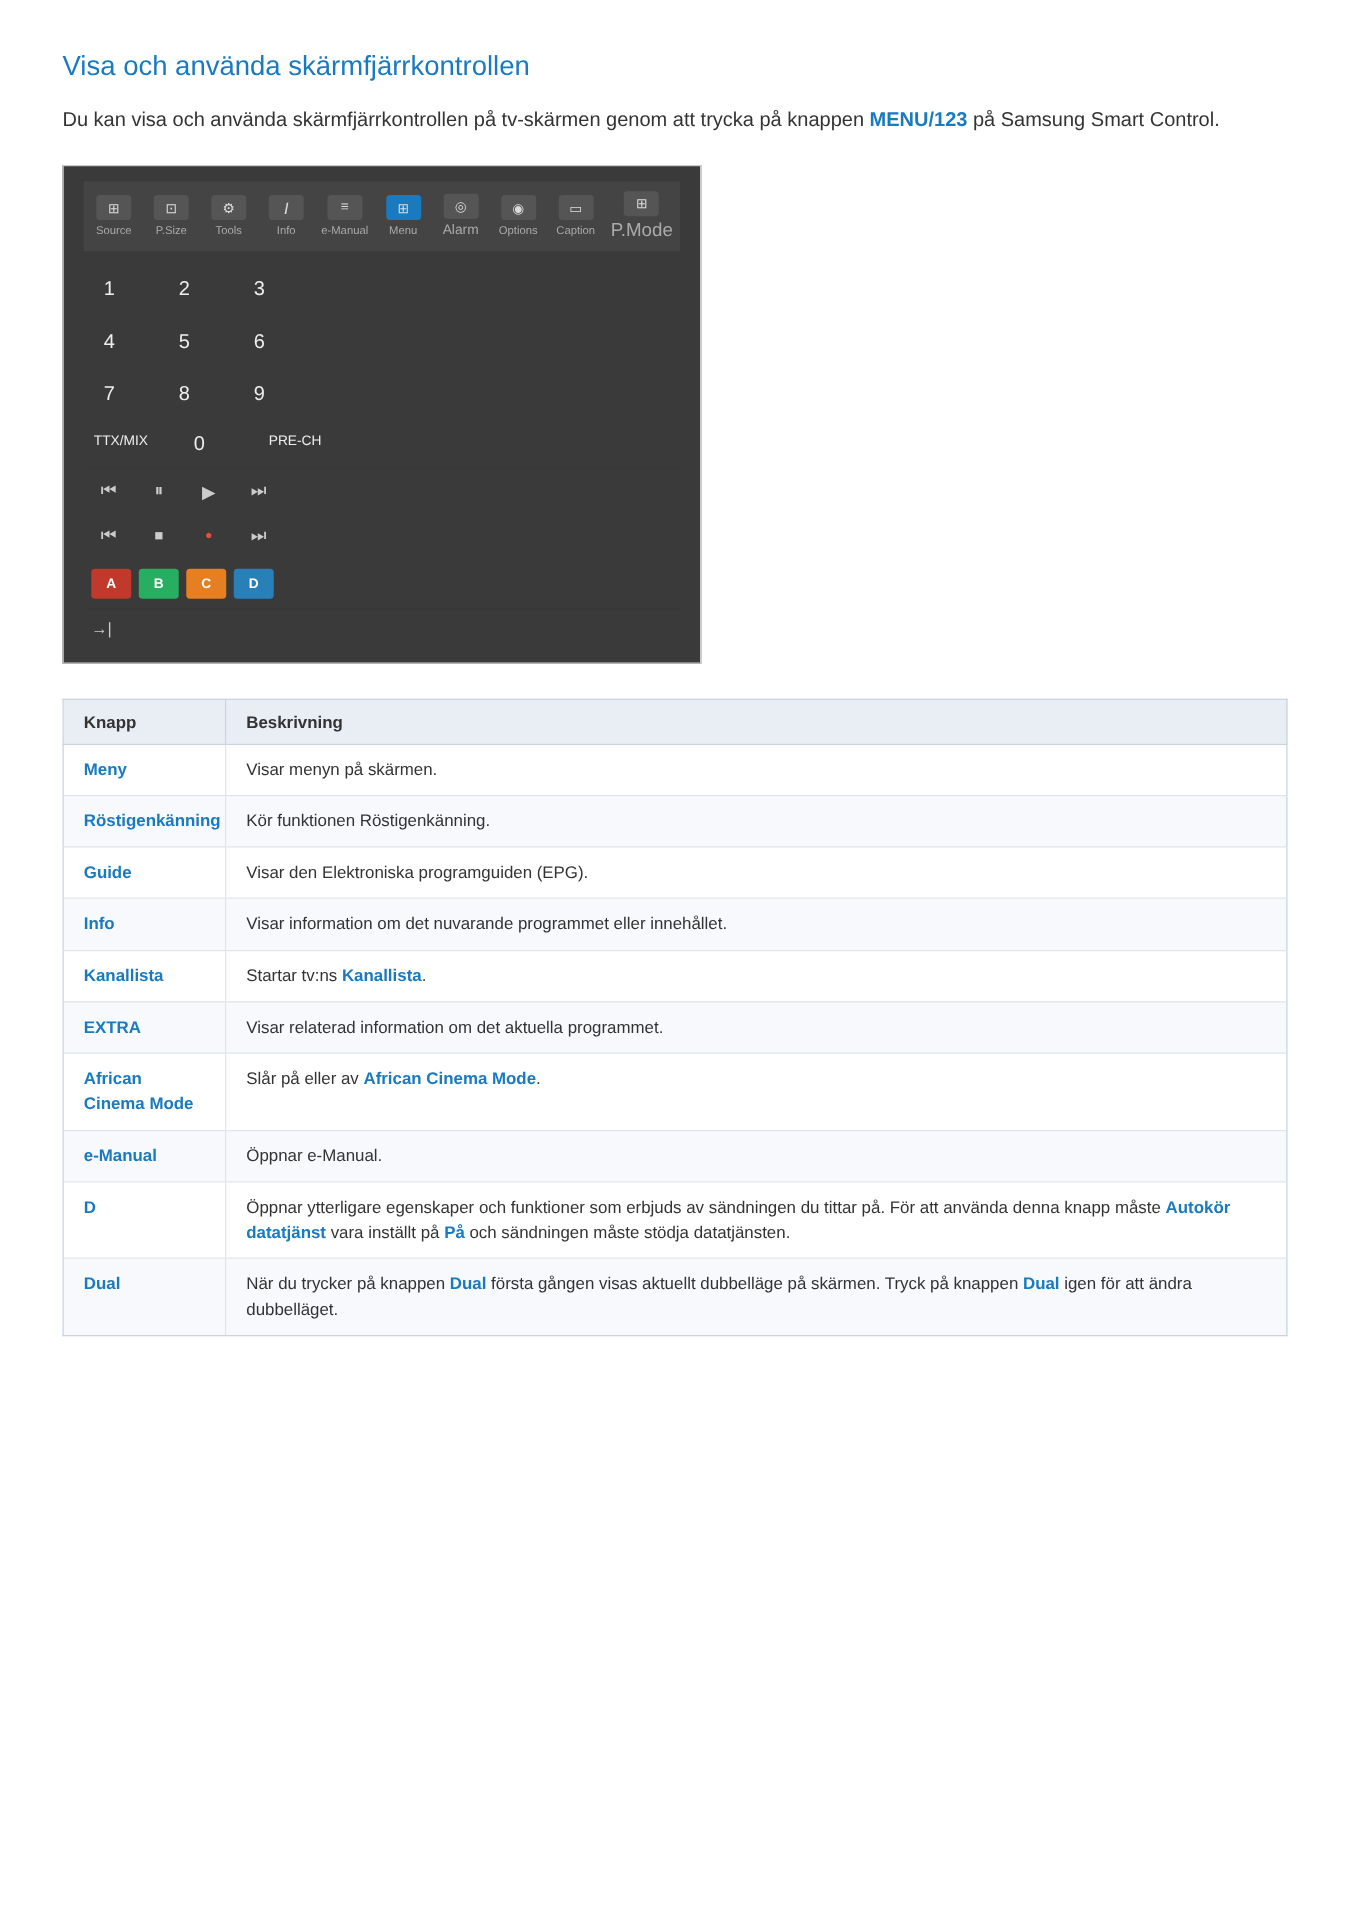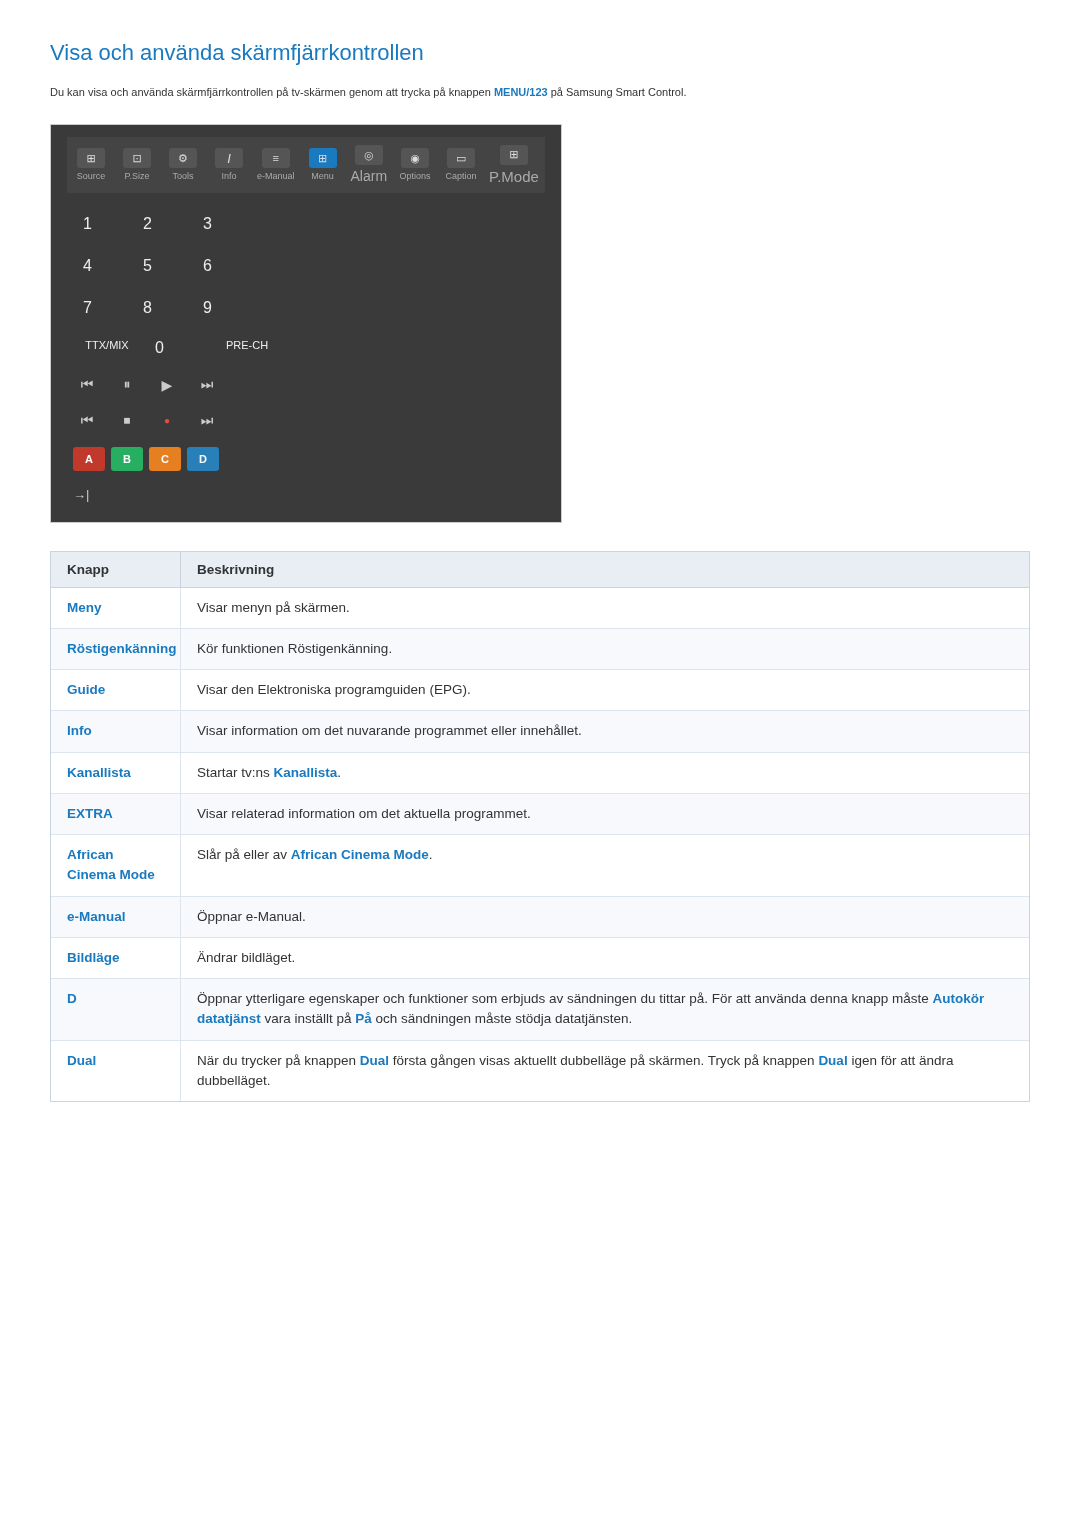--- a/index.html
+++ b/index.html
@@ -14,21 +14,21 @@
 
     h1 {
       color: #1a7abf;
       font-size: 22px;
       font-weight: 400;
       margin-bottom: 18px;
     }
 
     .intro {
       margin-bottom: 22px;
-      font-size: 11px;
+      font-size: 16px;
       line-height: 1.6;
     }
 
     .intro strong {
       color: #1a7abf;
       font-weight: 700;
     }
 
     
     .remote-container {
@@ -80,21 +80,21 @@
       font-size: 16px;
       padding: 12px 16px;
       text-align: left;
       font-weight: 300;
     }
 
     .remote-special-cell {
       color: #eee;
       font-size: 11px;
       padding: 10px 8px;
-      text-align: center;
+      text-align: left;
     }
 
     .remote-transport-row {
       display: flex;
       align-items: center;
       padding: 8px 6px;
       gap: 12px;
       background: #3a3a3a;
     }
 
@@ -240,21 +240,21 @@
     <div class="remote-icon-btn">
       <div class="icon-box">≡</div>
       <span style="color:#aaa;font-size:9px">e-Manual</span>
     </div>
     <div class="remote-icon-btn">
       <div class="icon-box icon-box-menu">⊞</div>
       <span style="color:#aaa;font-size:9px">Menu</span>
     </div>
     <div class="remote-icon-btn">
       <div class="icon-box">◎</div>
-      <span style="color:#aaa;font-size:14px">Alarm</span>
+      <span style="color:#aaa;font-size:11px">Alarm</span>
     </div>
     <div class="remote-icon-btn">
       <div class="icon-box">◉</div>
       <span style="color:#aaa;font-size:9px">Options</span>
     </div>
     <div class="remote-icon-btn">
       <div class="icon-box">▭</div>
       <span style="color:#aaa;font-size:9px">Caption</span>
     </div>
     <div class="remote-icon-btn">
@@ -358,24 +358,20 @@
       <td><span class="key-name">African Cinema Mode</span></td>
       <td>Slår på eller av <strong class="key-name">African Cinema Mode</strong>.</td>
     </tr>
 
     <tr>
       <td><span class="key-name">e-Manual</span></td>
       <td>Öppnar e-Manual.</td>
     </tr>
 
 
-    <tr>
-      <td><span class="key-name">Bildläge</span></td>
-      <td>Ändrar bildläget.</td>
-    </tr>
 
 
     <tr>
       <td><span class="key-name">D</span></td>
       <td>Öppnar ytterligare egenskaper och funktioner som erbjuds av sändningen du tittar på. För att använda denna knapp måste <strong class="key-name">Autokör datatjänst</strong> vara inställt på <strong class="key-name">På</strong> och sändningen måste stödja datatjänsten.</td>
     </tr>
 
     <tr>
       <td><span class="key-name">Dual</span></td>
       <td>När du trycker på knappen <strong class="key-name">Dual</strong> första gången visas aktuellt dubbelläge på skärmen. Tryck på knappen <strong class="key-name">Dual</strong> igen för att ändra dubbelläget.</td>

